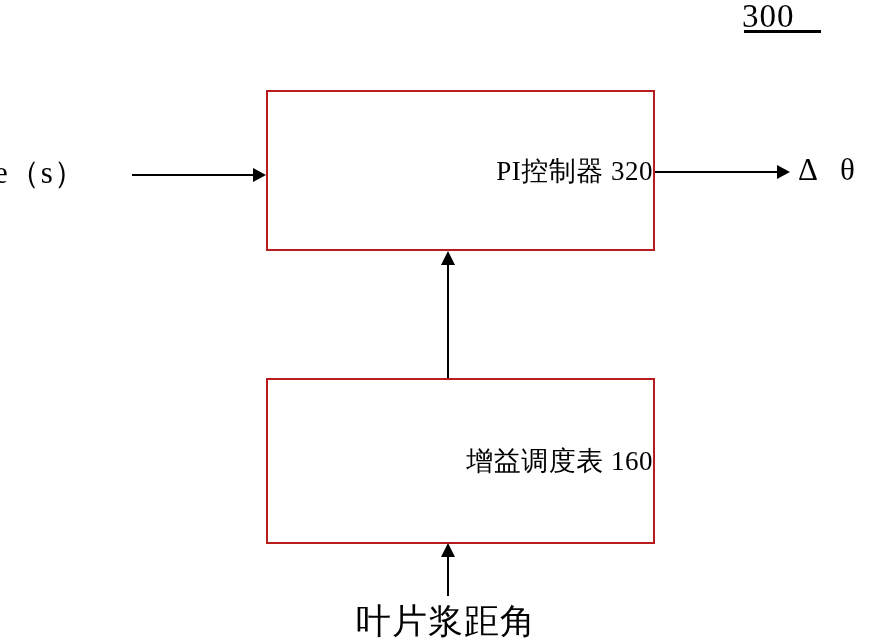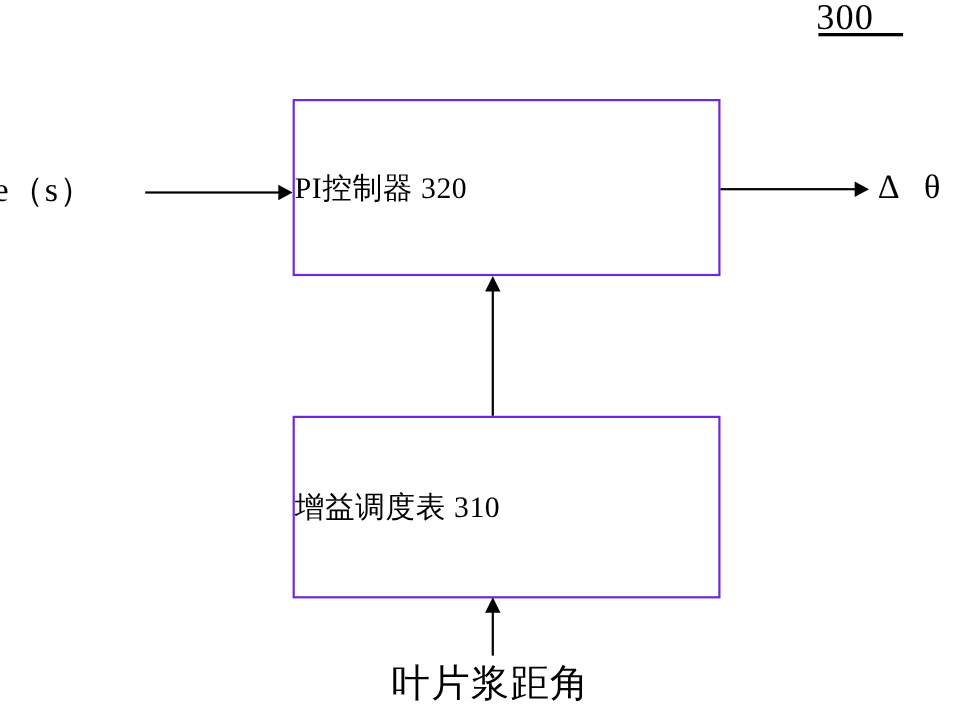--- a/index.html
+++ b/index.html
@@ -34,26 +34,26 @@
     position: absolute;
     left: 744px;
     top: 30px;
     width: 77px;
     height: 3px;
     background: #000000;
   }
   
   .block {
     position: absolute;
-    border: 2px solid #6d28d9;
+    border: 2px solid #b91c1c;
     background: #ffffff;
     box-sizing: border-box;
     display: flex;
     align-items: center;
-    justify-content: flex-start;
+    justify-content: flex-end;
   }
   .block-label {
     font-size: 27px;
     font-family: "Liberation Serif", "DejaVu Serif", serif;
     white-space: nowrap;
     letter-spacing: 0.5px;
   }
   #block-pi {
     left: 266px;
     top: 90px;
@@ -138,21 +138,21 @@
 
   <div class="h-line" style="left:655px; top:171px; width:124px;"></div>
   <div class="arrow-right" style="left:777px; top:165px;"></div>
 
   <div class="free-label" id="label-output">Δ θ</div>
 
   <div class="v-line" style="left:447px; top:264px; height:116px;"></div>
   <div class="arrow-up" style="left:441px; top:251px;"></div>
 
   <div class="block" id="block-gain">
-    <span class="block-label">增益调度表  310</span>
+    <span class="block-label">增益调度表  160</span>
   </div>
 
   <div class="v-line" style="left:447px; top:556px; height:40px;"></div>
   <div class="arrow-up" style="left:441px; top:543px;"></div>
 
   <div class="free-label" id="label-pitch">叶片浆距角</div>
 
 </div>
 
 </body></html>

